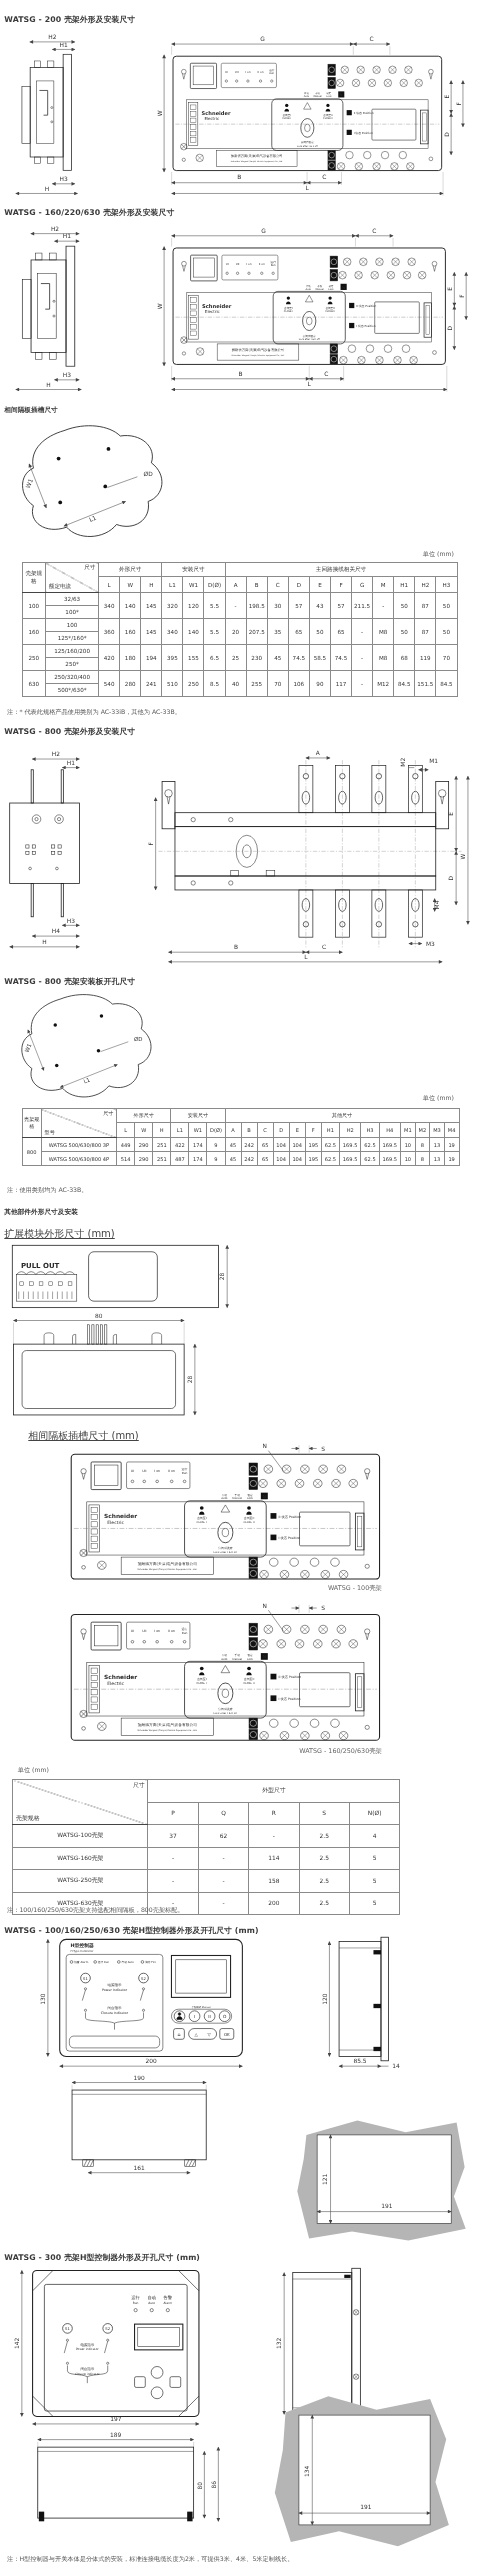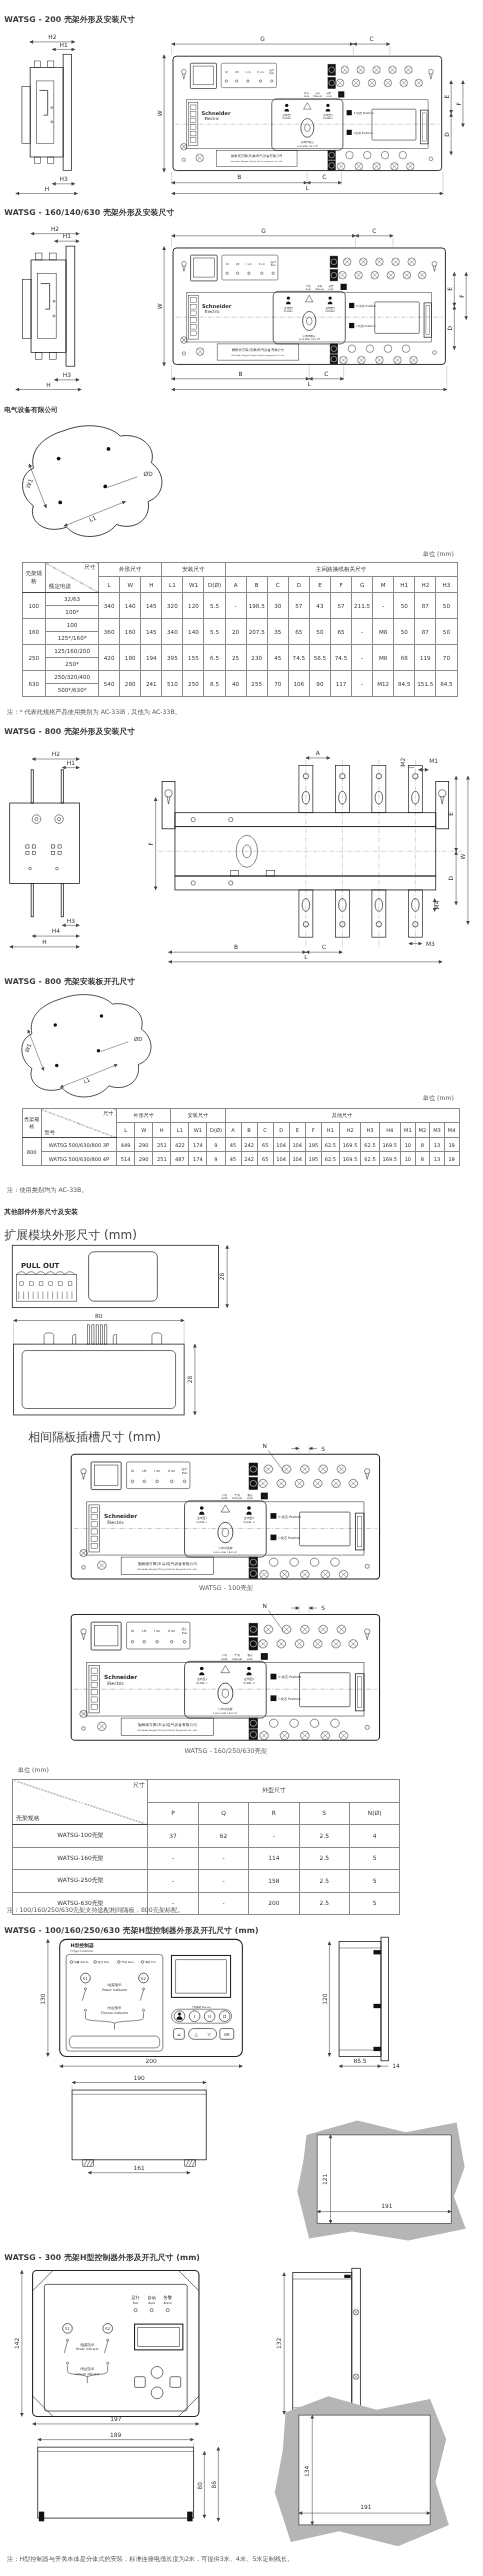--- a/index.html
+++ b/index.html
@@ -1,24 +1,24 @@
 <!DOCTYPE html>
 <html style="font-size:8.6px"><head>
 <meta charset="utf-8">
 <style>
   html,body{margin:0;padding:0;}
   body{width:484px;height:2576px;position:relative;background:#fff;
        font-family:"DejaVu Sans","Liberation Sans",sans-serif;color:#2a2a2a;}
   .abs{position:absolute;}
   .h1{font-size:7.8px;font-weight:bold;color:#3a3a3a;letter-spacing:0.1px;}
   .h2{font-size:6.7px;font-weight:bold;color:#3a3a3a;}
-  .sub{font-size:12px;color:#444;}
+  .sub{font-size:10px;color:#444;text-decoration:underline;}
   .unit{font-size:6.2px;color:#555;}
   .note{font-size:6.2px;color:#555;}
-  .cap{font-size:6.4px;color:#666;text-align:center;}
+  .cap{font-size:6.4px;color:#666;text-align:right;}
   svg{display:block;overflow:visible;}
   svg text{font-family:"DejaVu Sans","Liberation Sans",sans-serif;fill:#2a2a2a;}
   .dl{fill:#333;font-size:11px;text-anchor:middle;}
   .dm{stroke:#444;stroke-width:1;fill:none;}
   .ext{stroke:#999;stroke-width:.7;fill:none;}
   .ol{stroke:#222;fill:none;}
   table{border-collapse:collapse;table-layout:fixed;font-size:5.6px;color:#333;}
   td,th{border:0.5px solid #8a8a8a;text-align:center;padding:0 0.5px;font-weight:normal;
         overflow:hidden;white-space:nowrap;}
   .thead-b{border-bottom:1.1px solid #444;}
@@ -240,21 +240,21 @@
     <line x1="626" y1="262" x2="626" y2="286" class="ext"></line>
     <line x1="815" y1="262" x2="815" y2="306" class="ext"></line>
   <line x1="310" y1="282" x2="562" y2="282" class="dm" marker-start="url(#ar)" marker-end="url(#ar)"></line>
     <text x="436" y="276" class="dl">B</text>
   <line x1="562" y1="282" x2="626" y2="282" class="dm" marker-start="url(#ar)" marker-end="url(#ar)"></line>
     <text x="594" y="276" class="dl">C</text>
   <line x1="310" y1="302" x2="815" y2="302" class="dm" marker-start="url(#ar)" marker-end="url(#ar)"></line>
     <text x="562" y="296" class="dl">L</text>
 </svg>
 
-<div class="abs h1" style="left:4.3px;top:207px;">WATSG - 160/140/630 壳架外形及安装尺寸</div>
+<div class="abs h1" style="left:4.3px;top:207px;">WATSG - 160/220/630 壳架外形及安装尺寸</div>
 
 <svg class="abs" style="left:5.4px;top:225px" width="473" height="171" viewBox="0 0 880 318">
   <use href="#sym-side" x="20" y="32" width="122" height="238"></use>
   <line x1="48" y1="16" x2="138" y2="16" class="dm" marker-start="url(#ar)" marker-end="url(#ar)"></line>
     <text x="93" y="11" class="dl">H2</text>
   <line x1="92" y1="30" x2="138" y2="30" class="dm" marker-start="url(#ar)" marker-end="url(#ar)"></line>
     <text x="115" y="25" class="dl">H1</text>
   <line x1="92" y1="288" x2="138" y2="288" class="dm" marker-start="url(#ar)" marker-end="url(#ar)"></line>
     <text x="115" y="283" class="dl">H3</text>
   <line x1="20" y1="306" x2="142" y2="306" class="dm" marker-start="url(#ar)" marker-end="url(#ar)"></line>
@@ -281,21 +281,21 @@
     <line x1="630" y1="262" x2="630" y2="290" class="ext"></line>
     <line x1="822" y1="262" x2="822" y2="310" class="ext"></line>
   <line x1="310" y1="286" x2="566" y2="286" class="dm" marker-start="url(#ar)" marker-end="url(#ar)"></line>
     <text x="438" y="280" class="dl">B</text>
   <line x1="566" y1="286" x2="630" y2="286" class="dm" marker-start="url(#ar)" marker-end="url(#ar)"></line>
     <text x="598" y="280" class="dl">C</text>
   <line x1="310" y1="306" x2="822" y2="306" class="dm" marker-start="url(#ar)" marker-end="url(#ar)"></line>
     <text x="566" y="300" class="dl">L</text>
 </svg>
 
-<div class="abs h2" style="left:4.3px;top:406px;">电气设备有限公司</div>
+<div class="abs h2" style="left:4.3px;top:406px;">相间隔板插槽尺寸</div>
 <svg class="abs" style="left:13.4px;top:421px" width="177" height="126" viewBox="0 0 330 235">
   <use href="#sym-blob" x="0" y="0" width="330" height="230"></use>
 </svg>
 <div class="abs unit" style="left:325px;top:550px;width:129px;text-align:right;">单位 (mm)</div>
 
 <table id="t1" class="abs" style="left:21.5px;top:562px;width:436px;">
   <colgroup>
       <col style="width:23.6px">
       <col style="width:53px">
     </colgroup>

